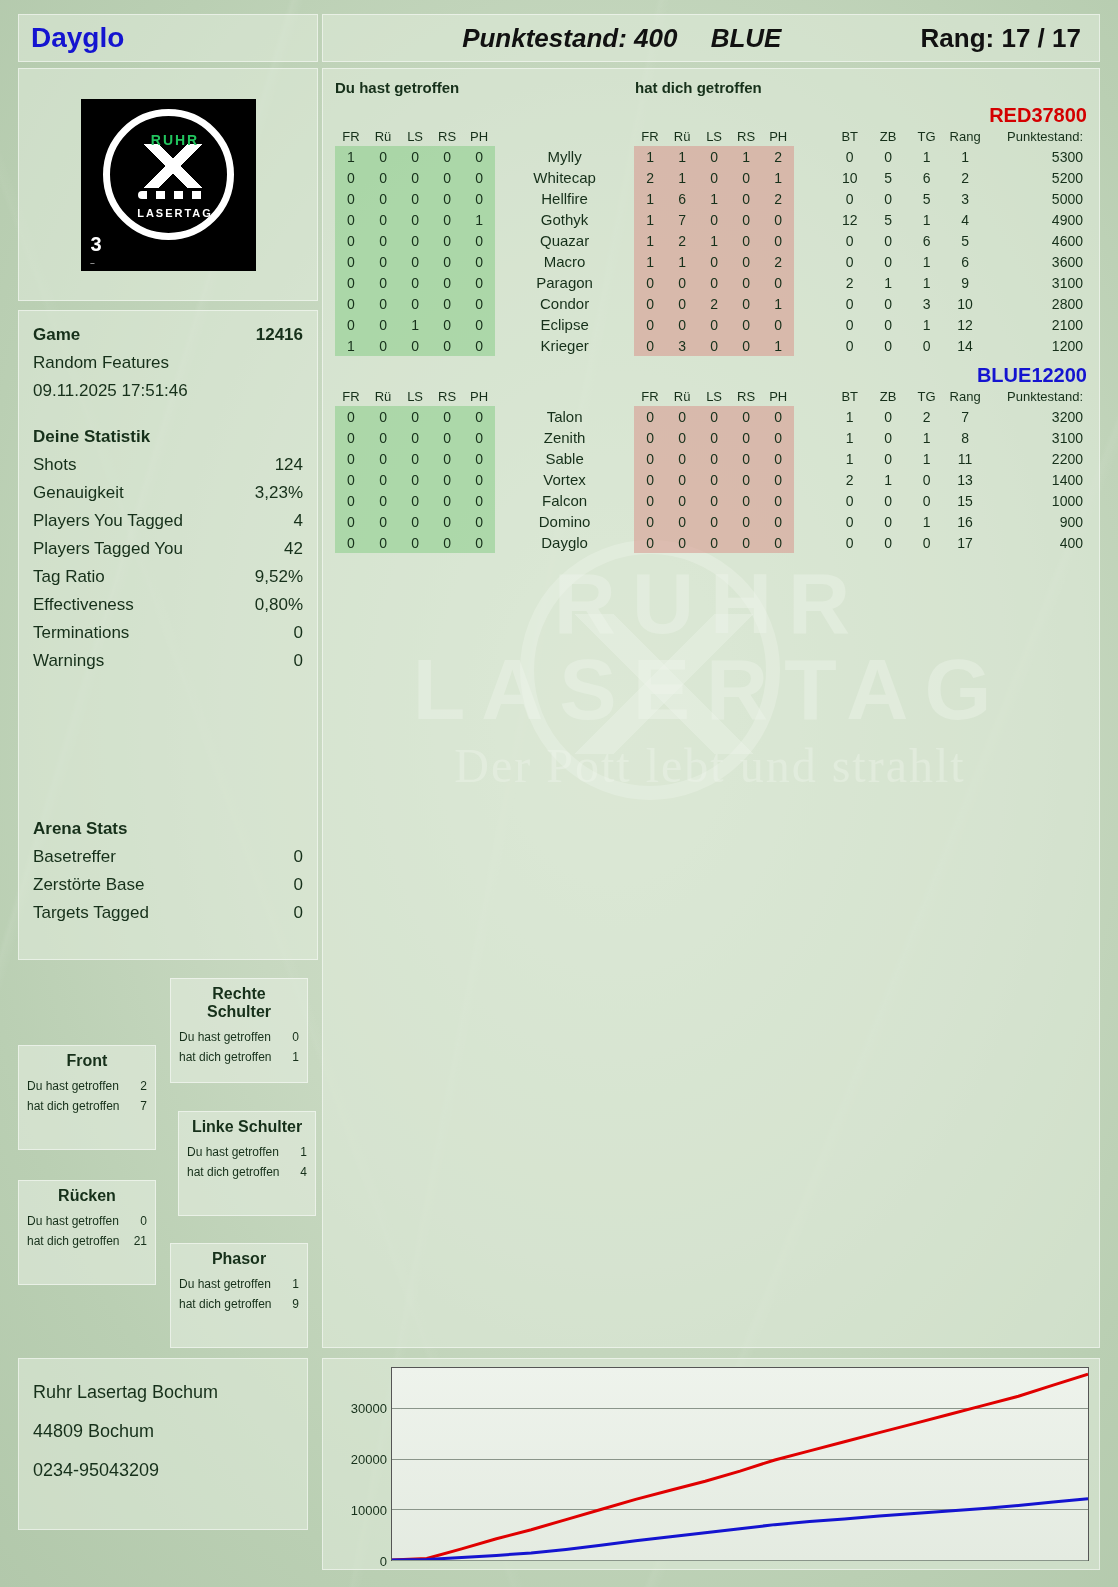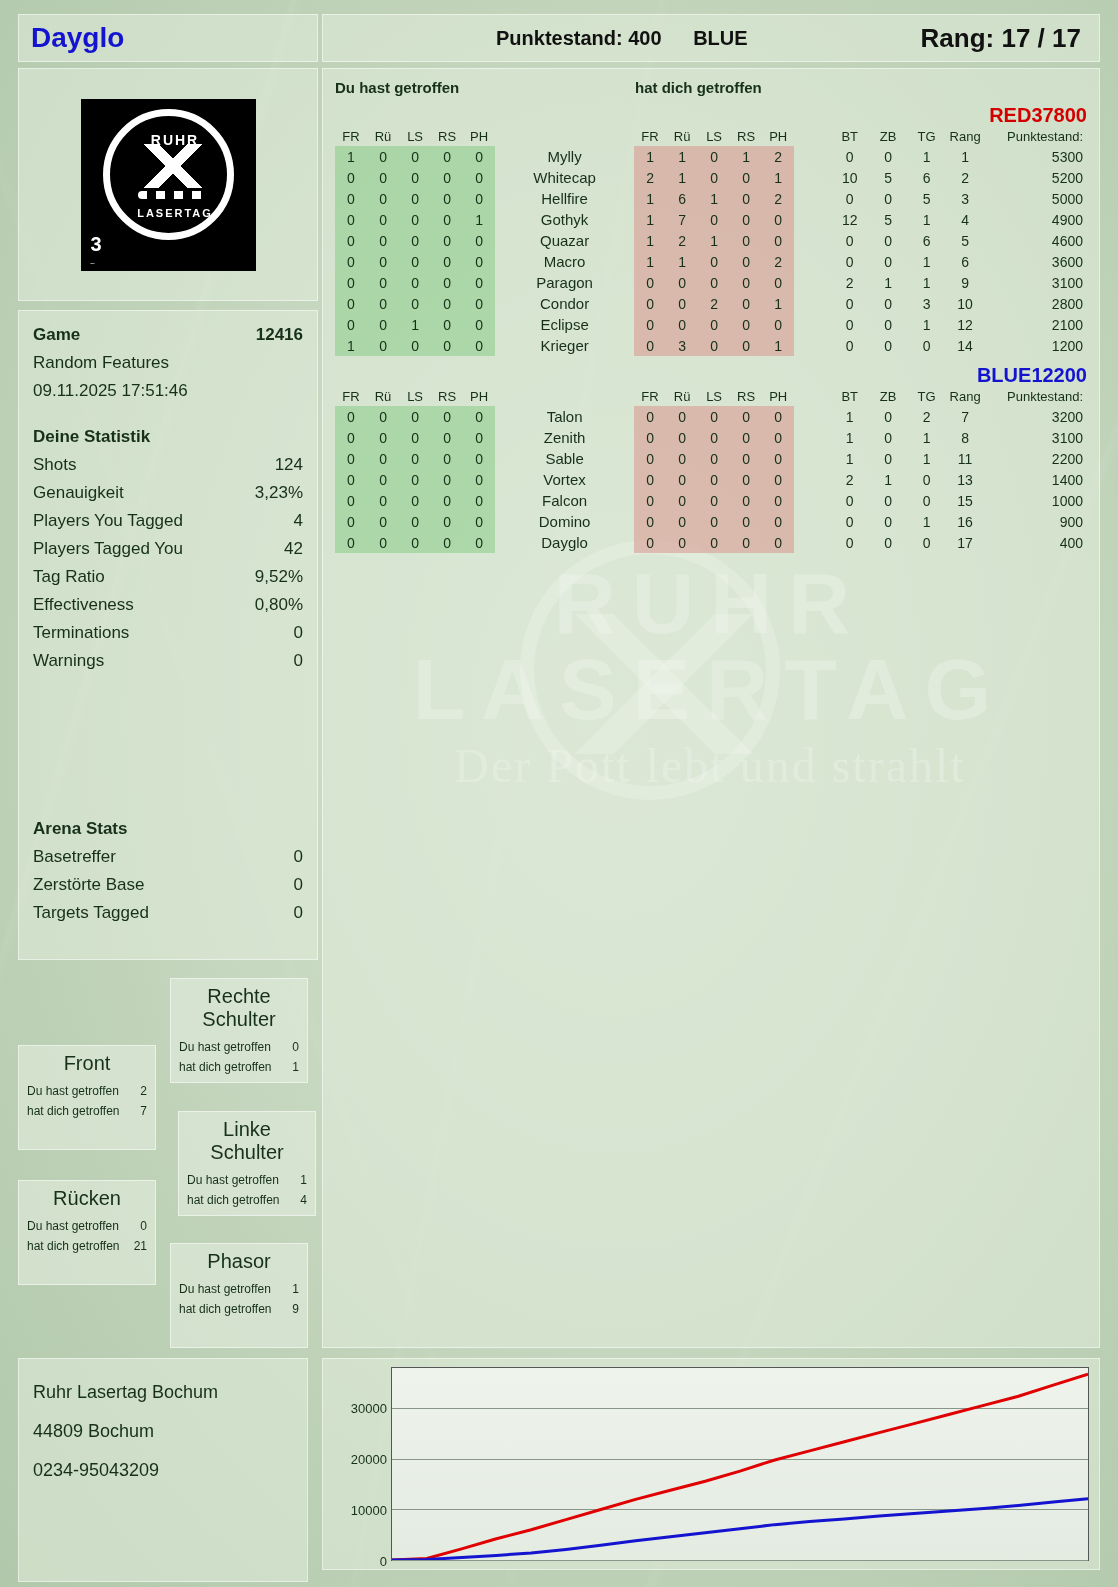--- a/index.html
+++ b/index.html
@@ -37,57 +37,57 @@
        linear-gradient(-45deg, transparent 44%, rgba(255,255,255,.35) 44% 56%, transparent 56%);
   }
 
   
   .panel { position:absolute; background:rgba(226,236,221,.55); border:1px solid rgba(255,255,255,.5); }
 
   
   #hdr-name { left:18px; top:14px; width:300px; height:48px; display:flex; align-items:center; padding-left:12px;}
   #hdr-name .nm { color:#1414d0; font-size:28px; font-weight:bold; }
   #hdr-main { left:322px; top:14px; width:778px; height:48px; display:flex; align-items:center; }
-  #hdr-main .mid { flex:1; text-align:center; font-size:20px; font-weight:bold; color:#111; }
+  #hdr-main .mid { flex:1; text-align:center; font-size:26px; font-weight:bold; color:#111;font-style:italic; }
   #hdr-main .rank { padding-right:18px; font-size:26px; font-weight:bold; color:#111; }
   #hdr-main .score { margin-right:26px; }
 
   
   #logo-panel { left:18px; top:68px; width:300px; height:233px; display:flex; align-items:center; justify-content:center; }
   .logo-box { width:175px; height:172px; background:#000; position:relative; }
   .logo-ring { position:absolute; left:22px; top:10px; width:131px; height:131px; border:7px solid #fff; border-radius:50%; }
   .logo-ring:before { content:""; position:absolute; left:30px; top:28px; width:66px; height:44px;
       background:
         linear-gradient(45deg, transparent 43%, #fff 43% 57%, transparent 57%),
         linear-gradient(-45deg, transparent 43%, #fff 43% 57%, transparent 57%);}
-  .logo-top { position:absolute; left:0; top:16px; width:131px; text-align:center; color:#ffffff; font-size:14px; font-weight:bold; letter-spacing:2px;}
+  .logo-top { position:absolute; left:0; top:16px; width:131px; text-align:center; color:#22c55e; font-size:14px; font-weight:bold; letter-spacing:2px;}
   .logo-bot { position:absolute; left:0; bottom:14px; width:131px; text-align:center; color:#fff; font-size:11px; font-weight:bold; letter-spacing:2px;}
   .logo-wave { position:absolute; left:28px; bottom:34px; width:72px; height:8px;
      background:repeating-linear-gradient(90deg,#fff 0 9px, transparent 9px 18px); border-radius:4px;}
   .logo-num { position:absolute; left:10px; bottom:8px; color:#fff; font-size:20px; font-weight:bold; }
   .logo-num small{ display:block; font-size:7px; font-weight:normal; }
 
   #stats-panel { left:18px; top:310px; width:300px; height:650px; padding:10px 14px; }
   .srow { display:flex; justify-content:space-between; font-size:17px; color:#16301a; padding:4px 0; }
   .srow.head { font-weight:bold; }
   .sgap { height:18px; }
 
   
   .zone { position:absolute; background:rgba(226,236,221,.62); border:1px solid rgba(255,255,255,.5); padding:6px 8px; }
-  .zone .zt { text-align:center; font-weight:normal; font-size:20px; color:#16301a; margin-bottom:6px; }
+  .zone .zt { text-align:center; font-weight:bold; font-size:16px; color:#16301a; margin-bottom:6px; }
   .zone .zr { display:flex; justify-content:space-between; font-size:12px; color:#16301a; padding:3px 0; }
 
   #z-rs { left:170px; top:978px; width:138px; height:105px; }
   #z-front { left:18px; top:1045px; width:138px; height:105px; }
   #z-ls { left:178px; top:1111px; width:138px; height:105px; }
   #z-back { left:18px; top:1180px; width:138px; height:105px; }
   #z-ph { left:170px; top:1243px; width:138px; height:105px; }
 
   
-  #addr { left:18px; top:1358px; width:290px; height:224px; padding:14px 14px; }
+  #addr { left:18px; top:1358px; width:290px; height:172px; padding:14px 14px; }
   #addr div { font-size:18px; color:#16301a; padding:9px 0; }
 
   
   #tbl-panel { left:322px; top:68px; width:778px; height:1280px; padding:10px 12px; }
   .colhdr { display:flex; font-size:15px; font-weight:bold; color:#16301a; margin-bottom:6px; }
   .teamline { display:flex; justify-content:flex-end; font-size:20px; font-weight:bold; margin-top:8px; }
 
   table.stat { border-collapse:collapse; width:100%; font-size:14px; color:#16301a; }
   table.stat td, table.stat th { padding:2px 0; text-align:center; font-weight:normal; }
   table.stat th { font-size:13px; }

